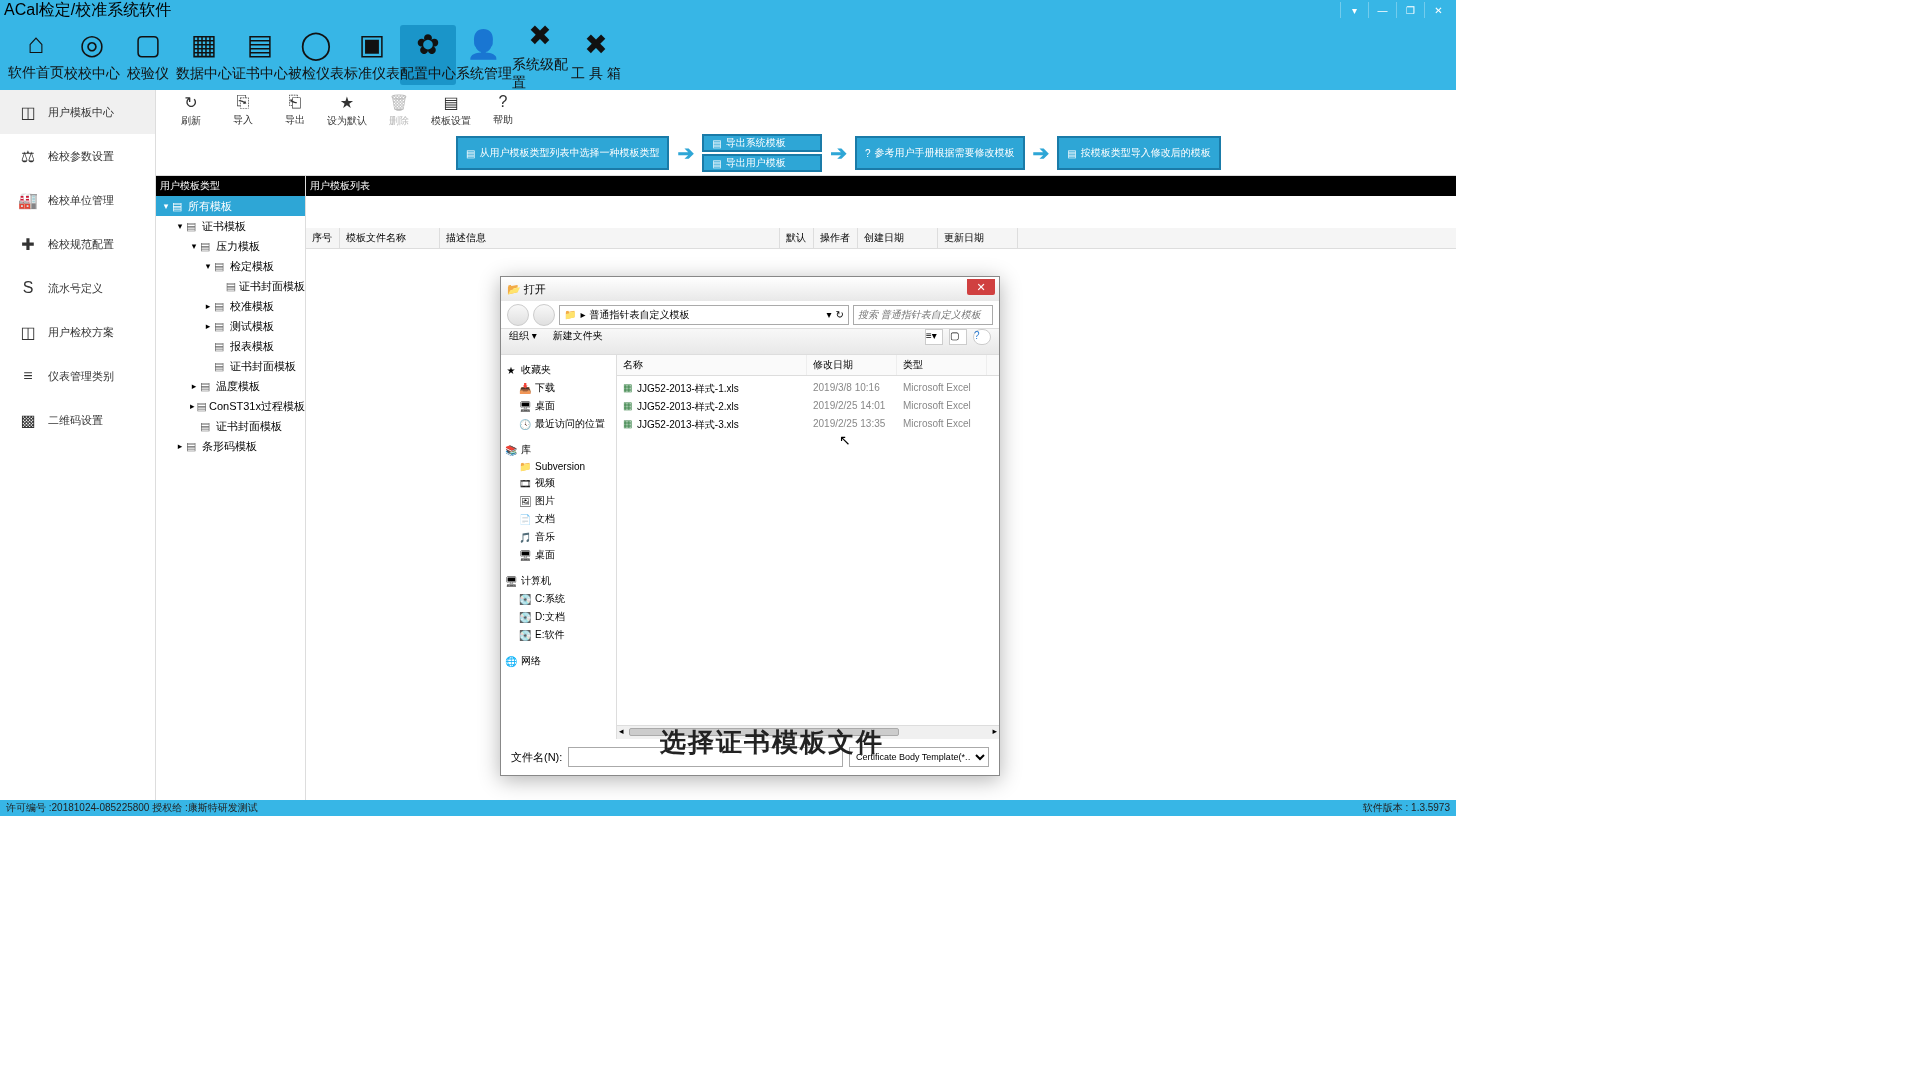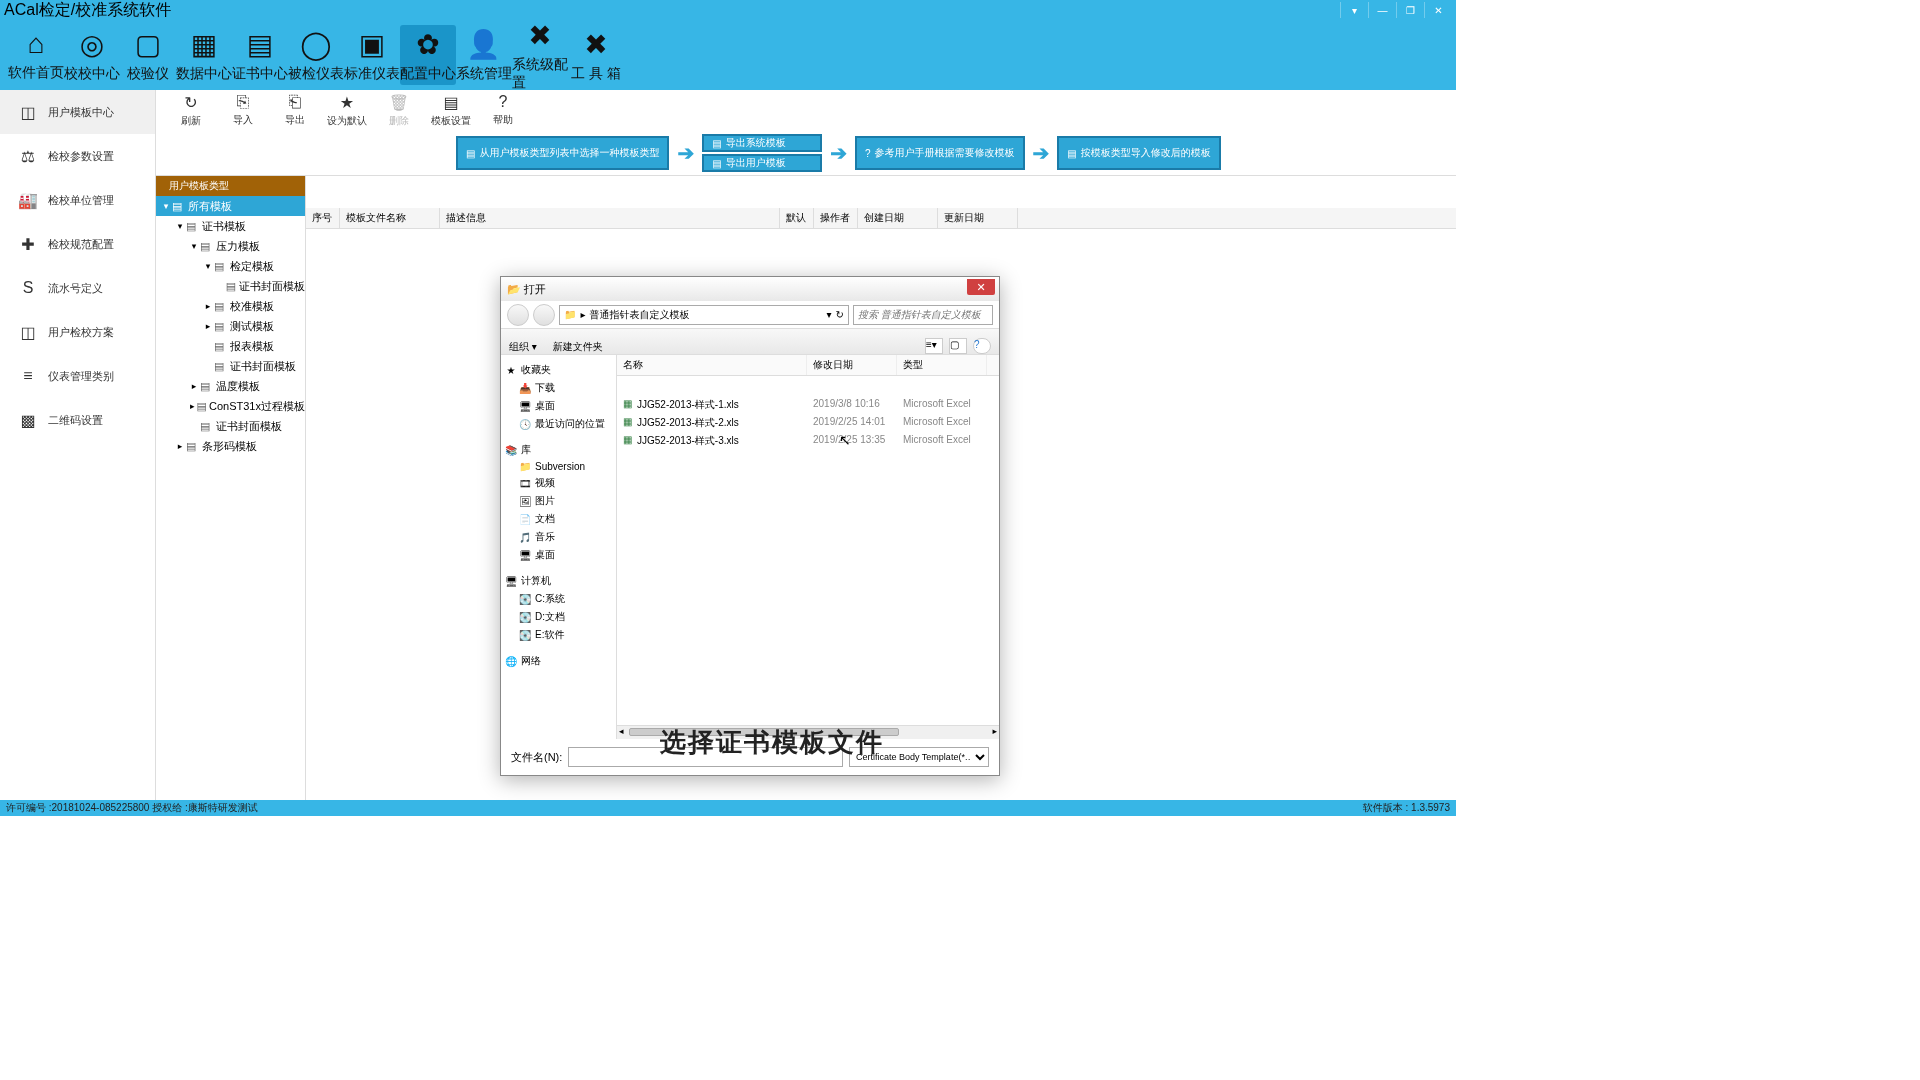--- a/index.html
+++ b/index.html
@@ -34,51 +34,51 @@
 .sidebar { position: absolute; left: 0; top: 90px; width: 156px; bottom: 16px; background: #fff; border-right: 1px solid #ddd; }
 .sidebar-item { height: 44px; display: flex; align-items: center; gap: 10px; padding-left: 18px; cursor: pointer; font-size: 11px; color: #333; }
 .sidebar-item.active { background: #f0f0f0; }
 .sidebar-icon { font-size: 16px; width: 20px; text-align: center; }
 
 
 .content { position: absolute; left: 156px; top: 176px; right: 0; bottom: 16px; display: flex; }
 
 
 .tree-panel { width: 150px; border-right: 1px solid #ddd; display: flex; flex-direction: column; }
-.panel-header { background: #a16207; color: #fff; font-size: 10px; padding: 3px 13px; }
+.panel-header { background: #000000; color: #fff; font-size: 10px; padding: 3px 4px; }
 .tree-body { flex: 1; overflow: auto; font-size: 11px; }
 .tree-row { display: flex; align-items: center; height: 20px; cursor: pointer; white-space: nowrap; }
 .tree-row.selected { background: #2ea6d6; color: #fff; }
 .tree-toggle { width: 12px; text-align: center; font-size: 9px; }
 .tree-icon { width: 14px; font-size: 11px; color: #666; margin-right: 2px; }
 .tree-row.selected .tree-icon { color: #fff; }
 
 
 .list-panel { flex: 1; display: flex; flex-direction: column; }
 .list-header-row { display: flex; background: #f5f5f5; border-bottom: 1px solid #ddd; font-size: 10px; margin-top: 32px; }
 .list-col { padding: 3px 6px; border-right: 1px solid #ddd; }
 
 
 .file-dialog { position: absolute; left: 500px; top: 276px; width: 500px; height: 500px; background: #fff; border: 1px solid #888; box-shadow: 0 4px 20px rgba(0,0,0,0.3); display: flex; flex-direction: column; }
 .fd-title { background: linear-gradient(#fff, #e8e8e8); height: 24px; display: flex; align-items: center; padding: 0 6px; font-size: 11px; position: relative; }
 .fd-close { position: absolute; right: 4px; top: 2px; width: 28px; height: 16px; background: #d04040; color: #fff; display: flex; align-items: center; justify-content: center; font-size: 11px; cursor: pointer; border-radius: 0 0 2px 2px; }
 .fd-nav { height: 28px; display: flex; align-items: center; padding: 0 6px; gap: 4px; border-bottom: 1px solid #ddd; }
 .fd-navbtn { width: 22px; height: 22px; border: 1px solid #ccc; border-radius: 11px; background: linear-gradient(#f8f8f8,#e0e0e0); cursor: pointer; }
 .fd-path { flex: 1; height: 20px; border: 1px solid #aaa; background: #fff; display: flex; align-items: center; font-size: 10px; padding: 0 4px; gap: 4px; }
 .fd-search { width: 140px; height: 20px; border: 1px solid #aaa; font-size: 10px; padding: 0 4px; color: #888; font-style: italic; }
-.fd-toolbar { height: 26px; background: linear-gradient(#f8f8f8,#e8e8e8); border-bottom: 1px solid #ddd; display: flex; align-items: flex-end; padding: 0 8px; gap: 16px; font-size: 10px; }
+.fd-toolbar { height: 26px; background: linear-gradient(#f8f8f8,#e8e8e8); border-bottom: 1px solid #ddd; display: flex; align-items: flex-start; padding: 0 8px; gap: 16px; font-size: 10px; }
 .fd-toolbar-right { margin-left: auto; display: flex; gap: 6px; }
 .fd-tbicon { width: 18px; height: 16px; border: 1px solid #ccc; background: #fff; cursor: pointer; }
 .fd-body { flex: 1; display: flex; overflow: hidden; }
 .fd-side { width: 116px; border-right: 1px solid #ddd; padding: 6px 4px; font-size: 10px; overflow: auto; }
 .fd-side-group { margin-bottom: 8px; }
 .fd-side-head { display: flex; align-items: center; gap: 4px; padding: 2px 0; font-weight: normal; }
 .fd-side-item { display: flex; align-items: center; gap: 4px; padding: 2px 0 2px 14px; cursor: pointer; }
 .fd-sicon { width: 12px; text-align: center; font-size: 10px; }
-.fd-main { flex: 1; display: flex; flex-direction: column; gap: 16px; }
+.fd-main { flex: 1; display: flex; flex-direction: column; }
 .fd-cols { display: flex; font-size: 10px; border-bottom: 1px solid #ddd; background: #fafafa; }
 .fd-col { padding: 3px 6px; border-right: 1px solid #eee; }
 .fd-files { flex: 1; padding: 4px 0; font-size: 10px; }
 .fd-file { display: flex; padding: 2px 6px; cursor: pointer; }
 .fd-file-icon { width: 14px; color: #2a7a3a; }
 .fd-scroll { height: 14px; border-top: 1px solid #ddd; background: #f0f0f0; position: relative; }
 .fd-scroll-thumb { position: absolute; left: 12px; top: 2px; height: 8px; width: 270px; background: #ccc; border: 1px solid #aaa; border-radius: 2px; }
 .fd-bottom { padding: 8px 10px; display: flex; flex-direction: column; gap: 8px; font-size: 11px; }
 .fd-row { display: flex; align-items: center; gap: 6px; justify-content: flex-end; }
 .fd-input { flex: 1; height: 20px; border: 1px solid #aaa; padding: 0 4px; font-size: 10px; }
@@ -314,20 +314,21 @@
           <span>证书封面模板</span>
         </div>
         <div class="tree-row" style="padding-left: 18px;">
           <span class="tree-toggle">▸</span>
           <span class="tree-icon">▤</span>
           <span>条形码模板</span>
         </div>
       </div>
   </div>
   <div class="list-panel">
+    <div class="panel-header">用户模板列表</div>
     <div class="list-header-row" id="list-cols">
         <div class="list-col" style="width: 34px;">序号</div>
         <div class="list-col" style="width: 100px;">模板文件名称</div>
         <div class="list-col" style="width: 340px;">描述信息</div>
         <div class="list-col" style="width: 34px;">默认</div>
         <div class="list-col" style="width: 44px;">操作者</div>
         <div class="list-col" style="width: 80px;">创建日期</div>
         <div class="list-col" style="width: 80px;">更新日期</div>
       </div>
   </div>

